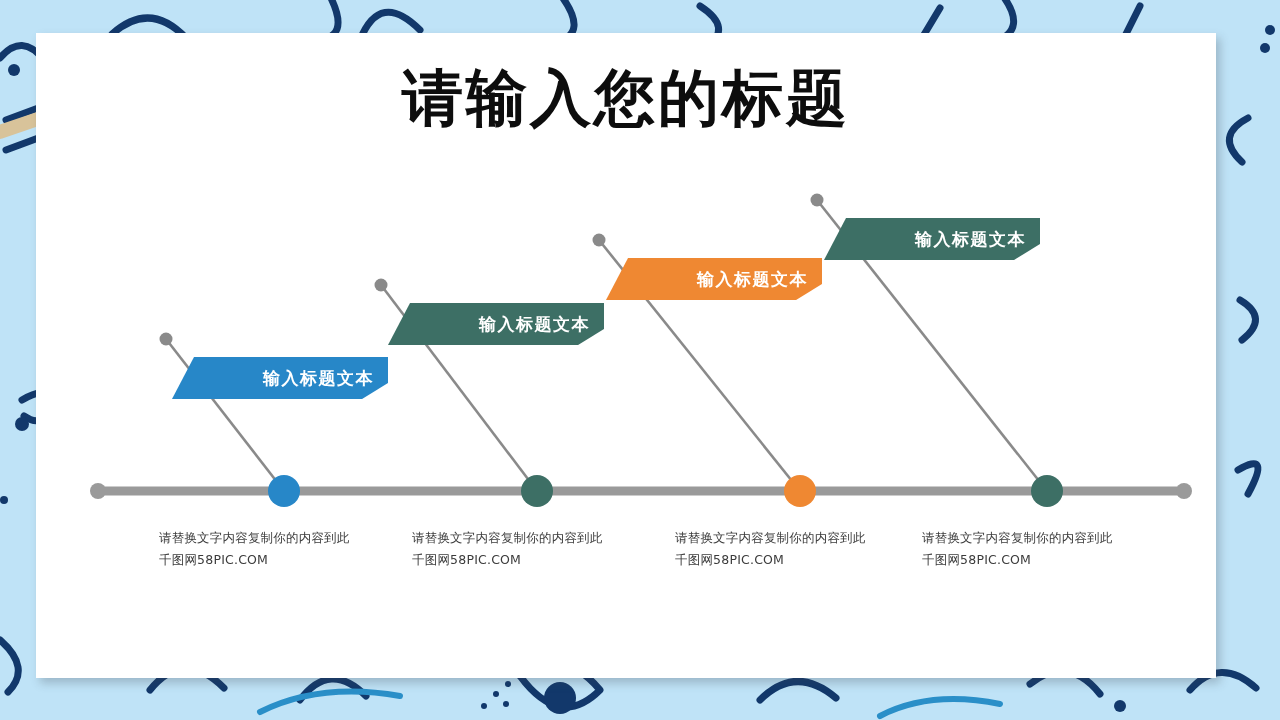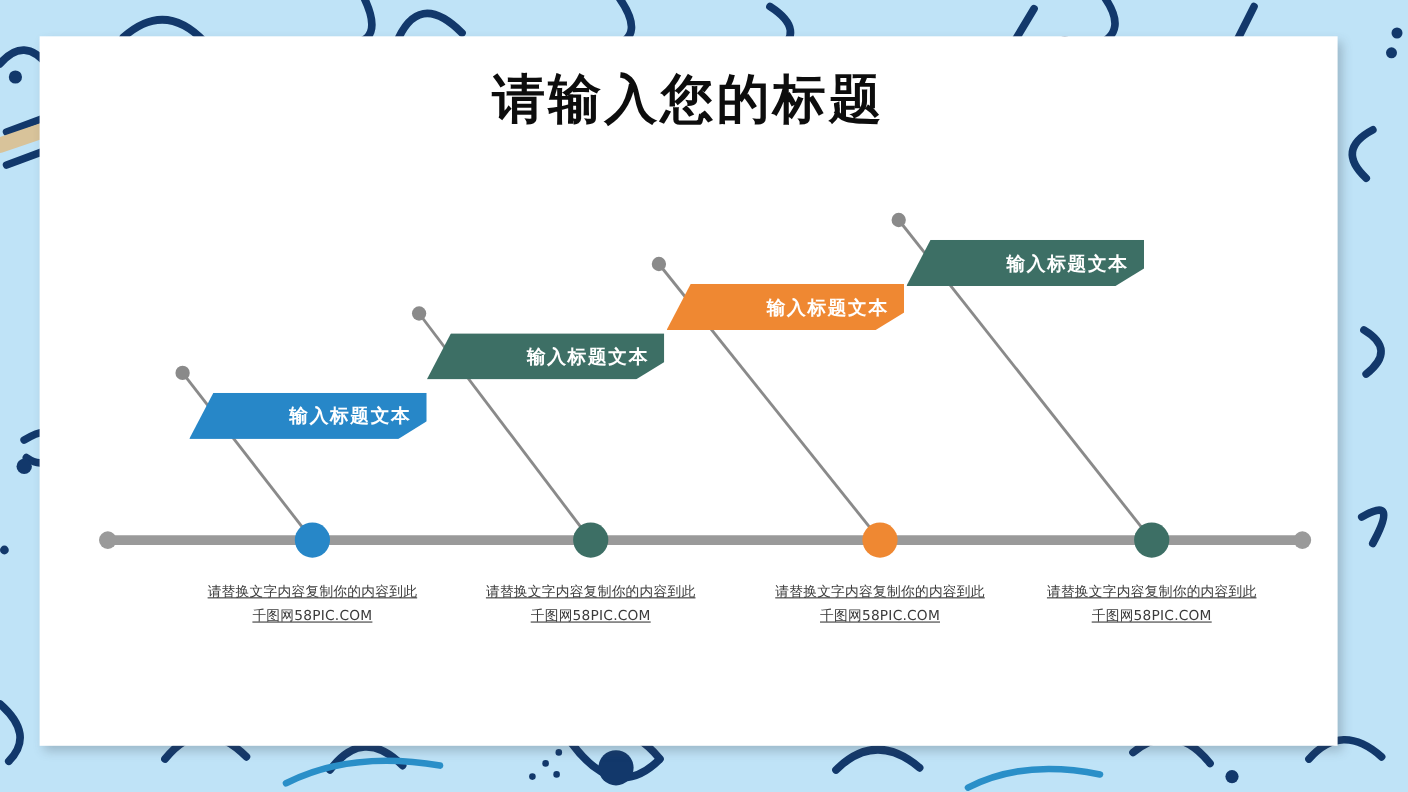--- a/index.html
+++ b/index.html
@@ -41,21 +41,21 @@
   }
 
   
   #slide-title {
     position: absolute;
     left: 0;
     top: 30px;
     width: 1180px;
     text-align: center;
     font-family: "DejaVu Sans", "Liberation Sans", sans-serif;
-    font-size: 48px;
+    font-size: 61px;
     font-weight: 700;
     color: #0d0d0d;
     letter-spacing: 3px;
     line-height: 1.15;
     white-space: nowrap;
   }
 
   
   #timeline-layer {
     position: absolute;
@@ -80,27 +80,25 @@
     letter-spacing: 1.5px;
     white-space: nowrap;
     clip-path: polygon(22px 0, 100% 0, 100% 62%, 88% 100%, 0 100%);
     padding-right: 14px;
   }
 
   
   .caption {
     position: absolute;
     width: 250px;
-    text-align: center;
     font-family: "DejaVu Sans", "Liberation Sans", sans-serif;
     font-size: 12.5px;
     color: #3b3b3b;
     line-height: 1.75;
     letter-spacing: 0.2px;
-    text-decoration: underline;
   }
   .caption .line2 { display: block; }
 </style>
 </head>
 <body>
 
 <div id="slide-root">
 
   <svg id="doodle-bg" viewBox="0 0 1280 720" xmlns="http://www.w3.org/2000/svg">
     <rect x="0" y="0" width="1280" height="720" fill="#bfe3f7"></rect>

